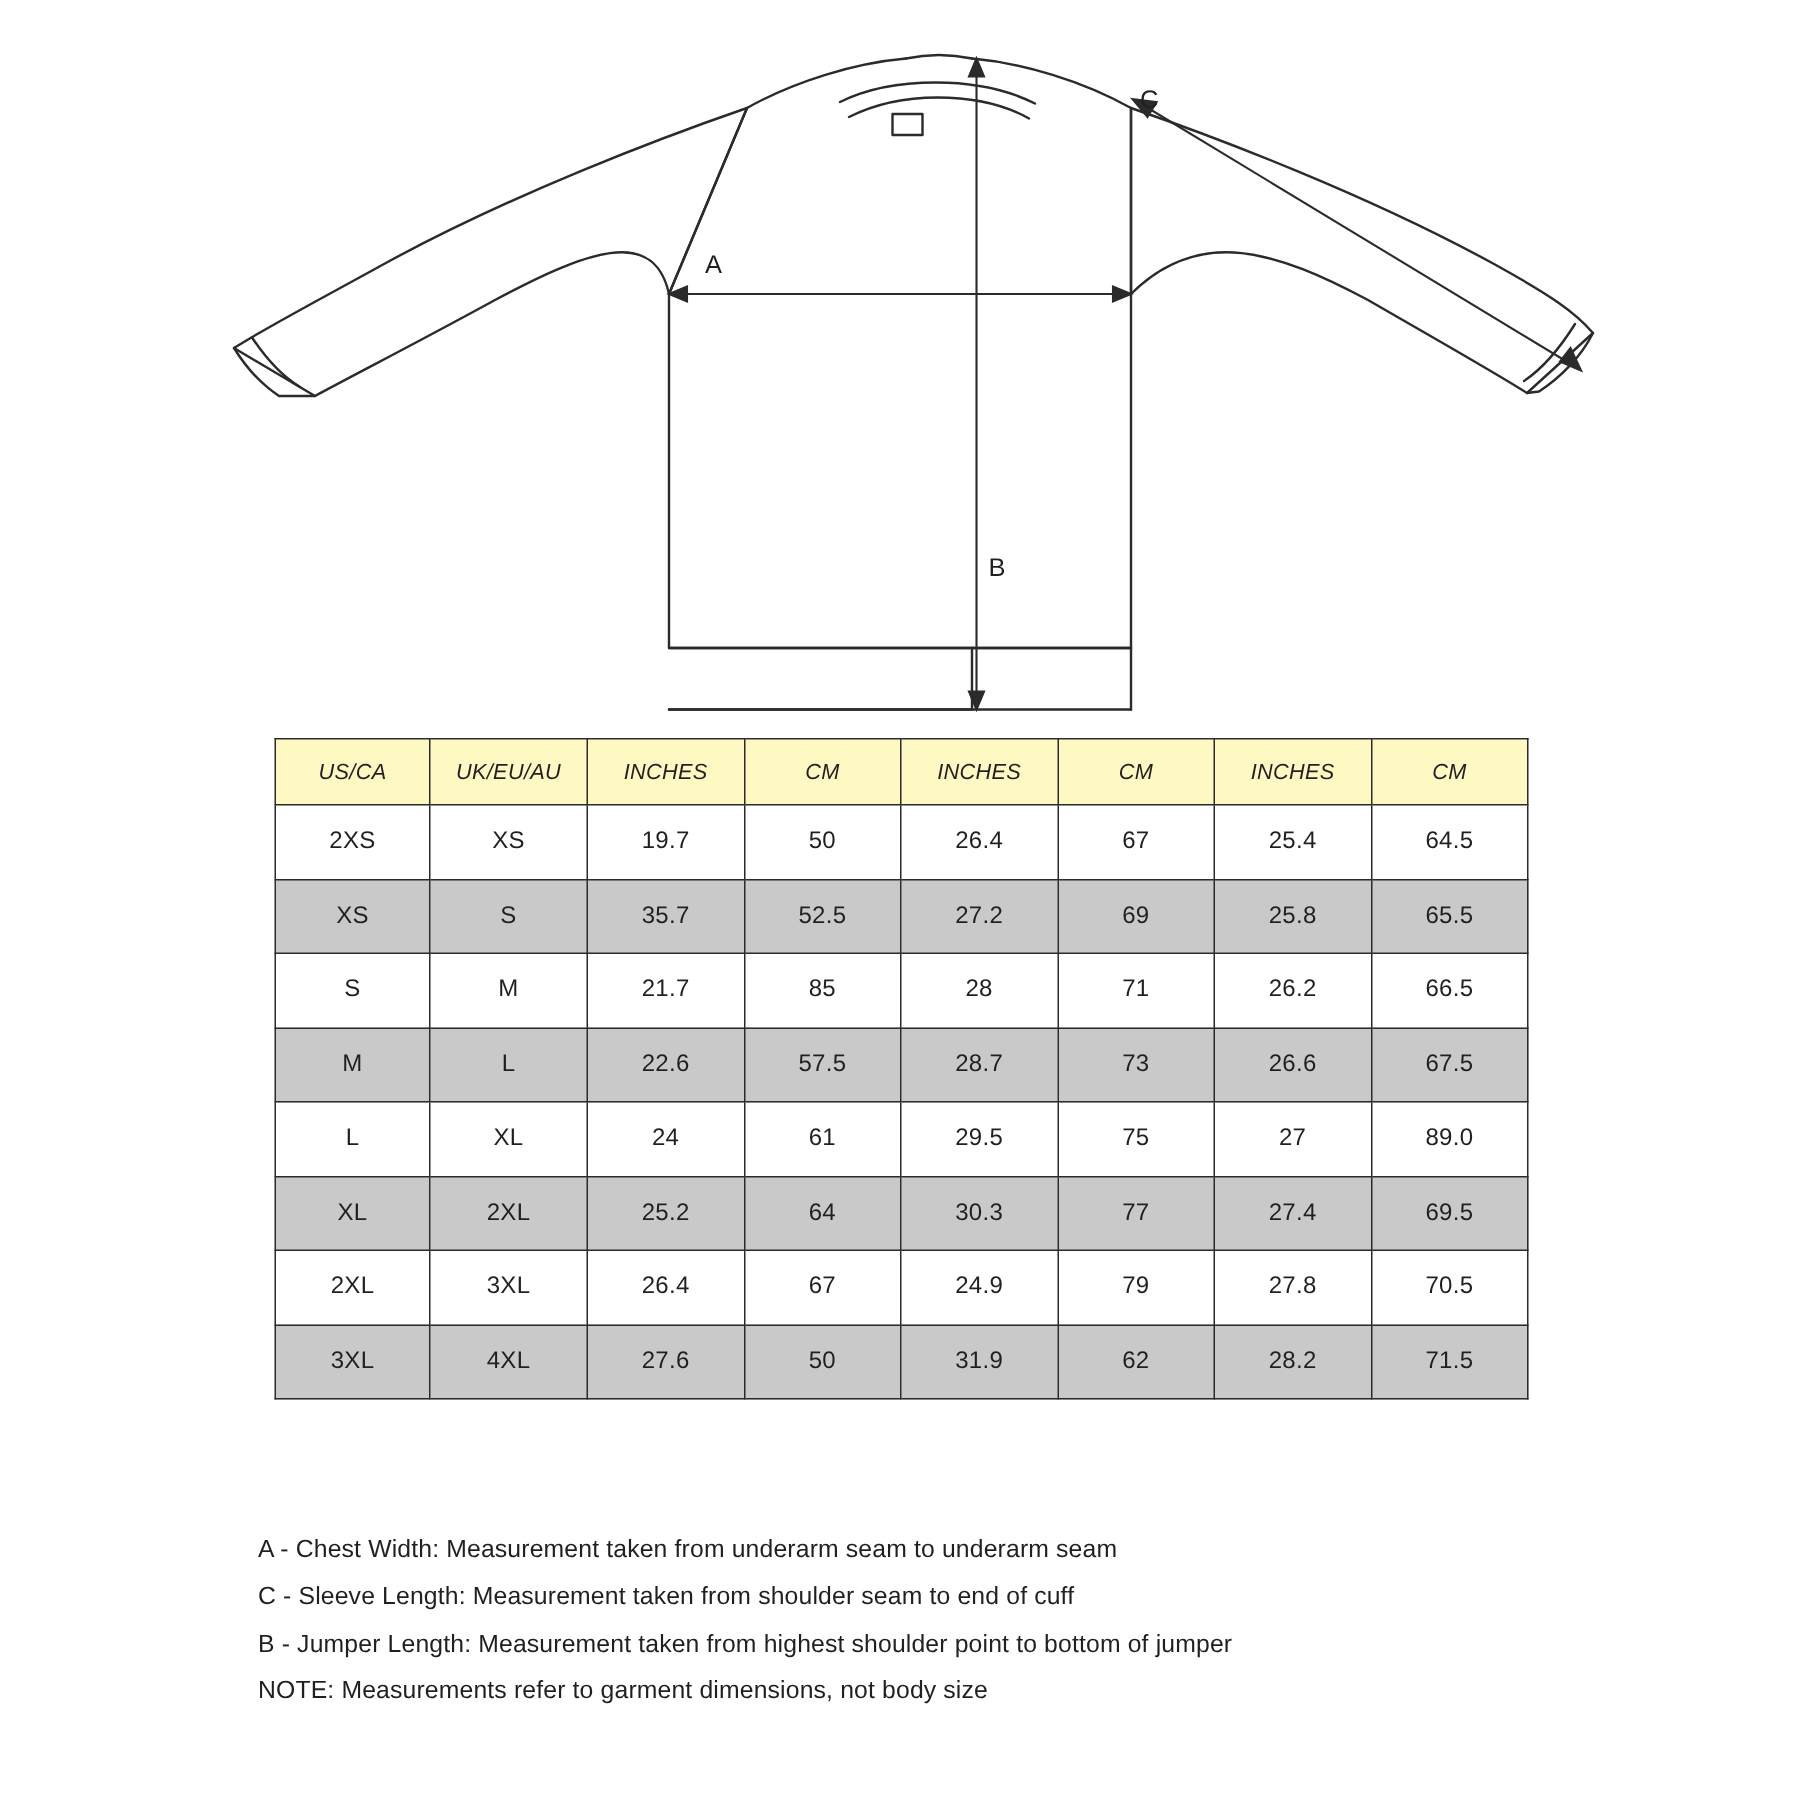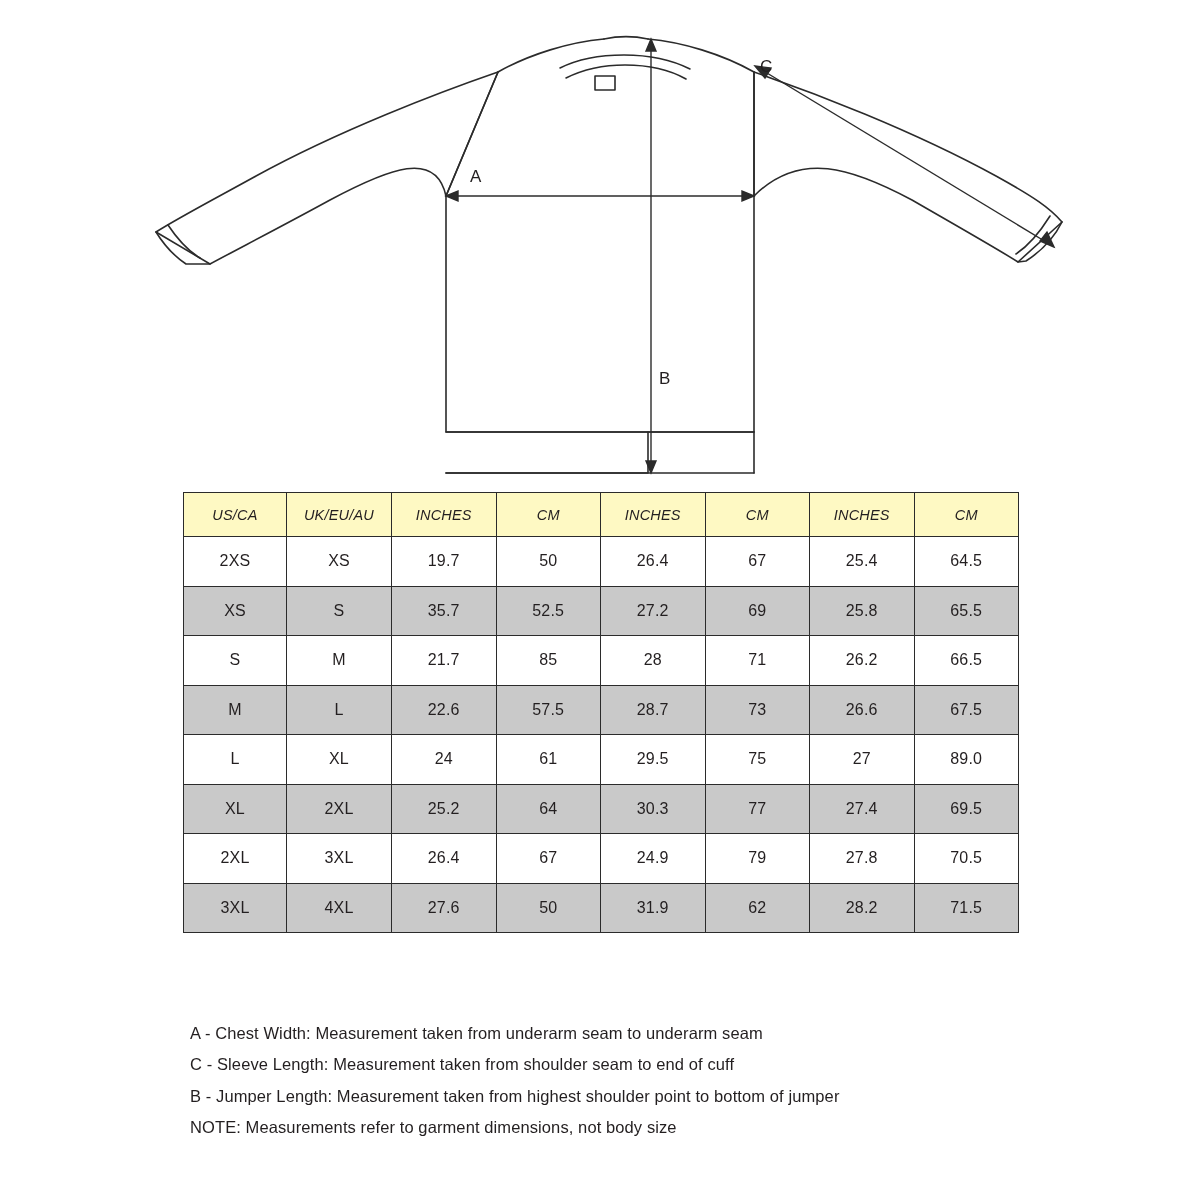--- a/index.html
+++ b/index.html
@@ -69,21 +69,21 @@
   tr.shade td { background: #c9c9c9; }
 
   
   col.c-region-us { width: 103px; }
   col.c-region-uk { width: 105px; }
   col.c-num       { width: 104.5px; }
 
   
   #notes {
     position: absolute;
-    left: 190px;
+    left: 172px;
     top: 1022px;
     width: 900px;
   }
   #notes p {
     margin: 0 0 9px 0;
     font-size: 16.5px;
     line-height: 1.35;
     color: #231f20;
     letter-spacing: 0.1px;
   }

